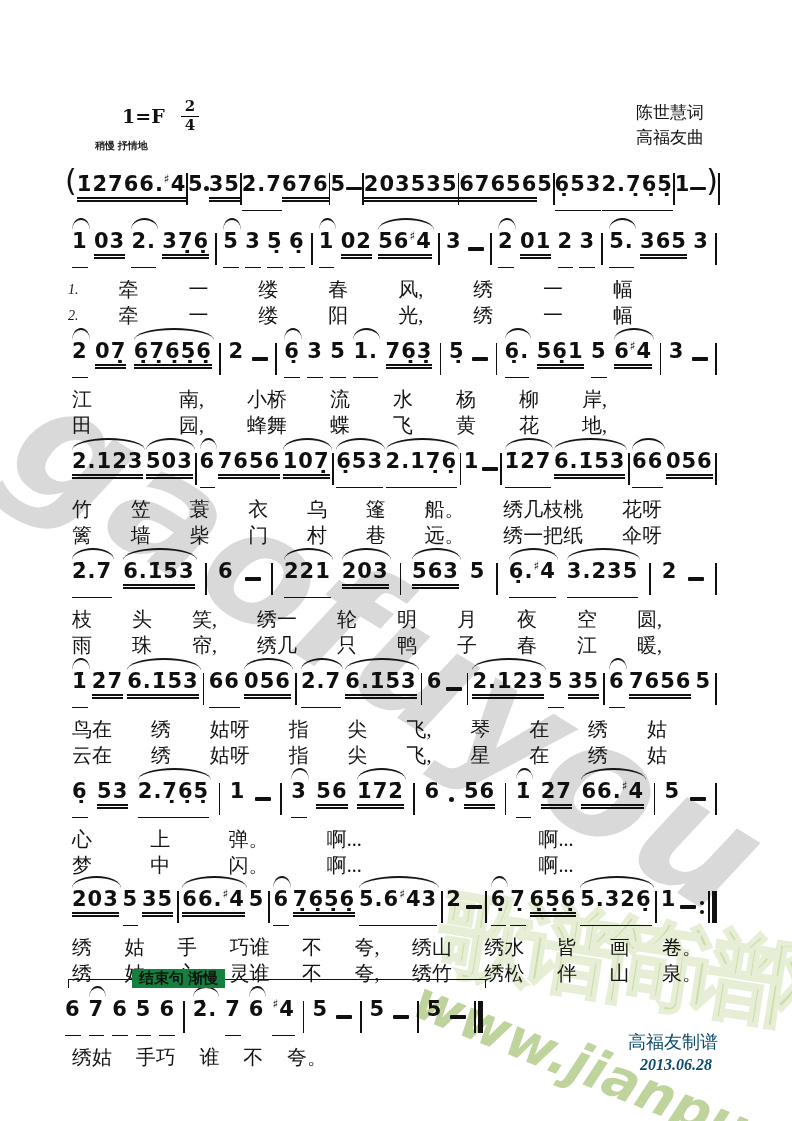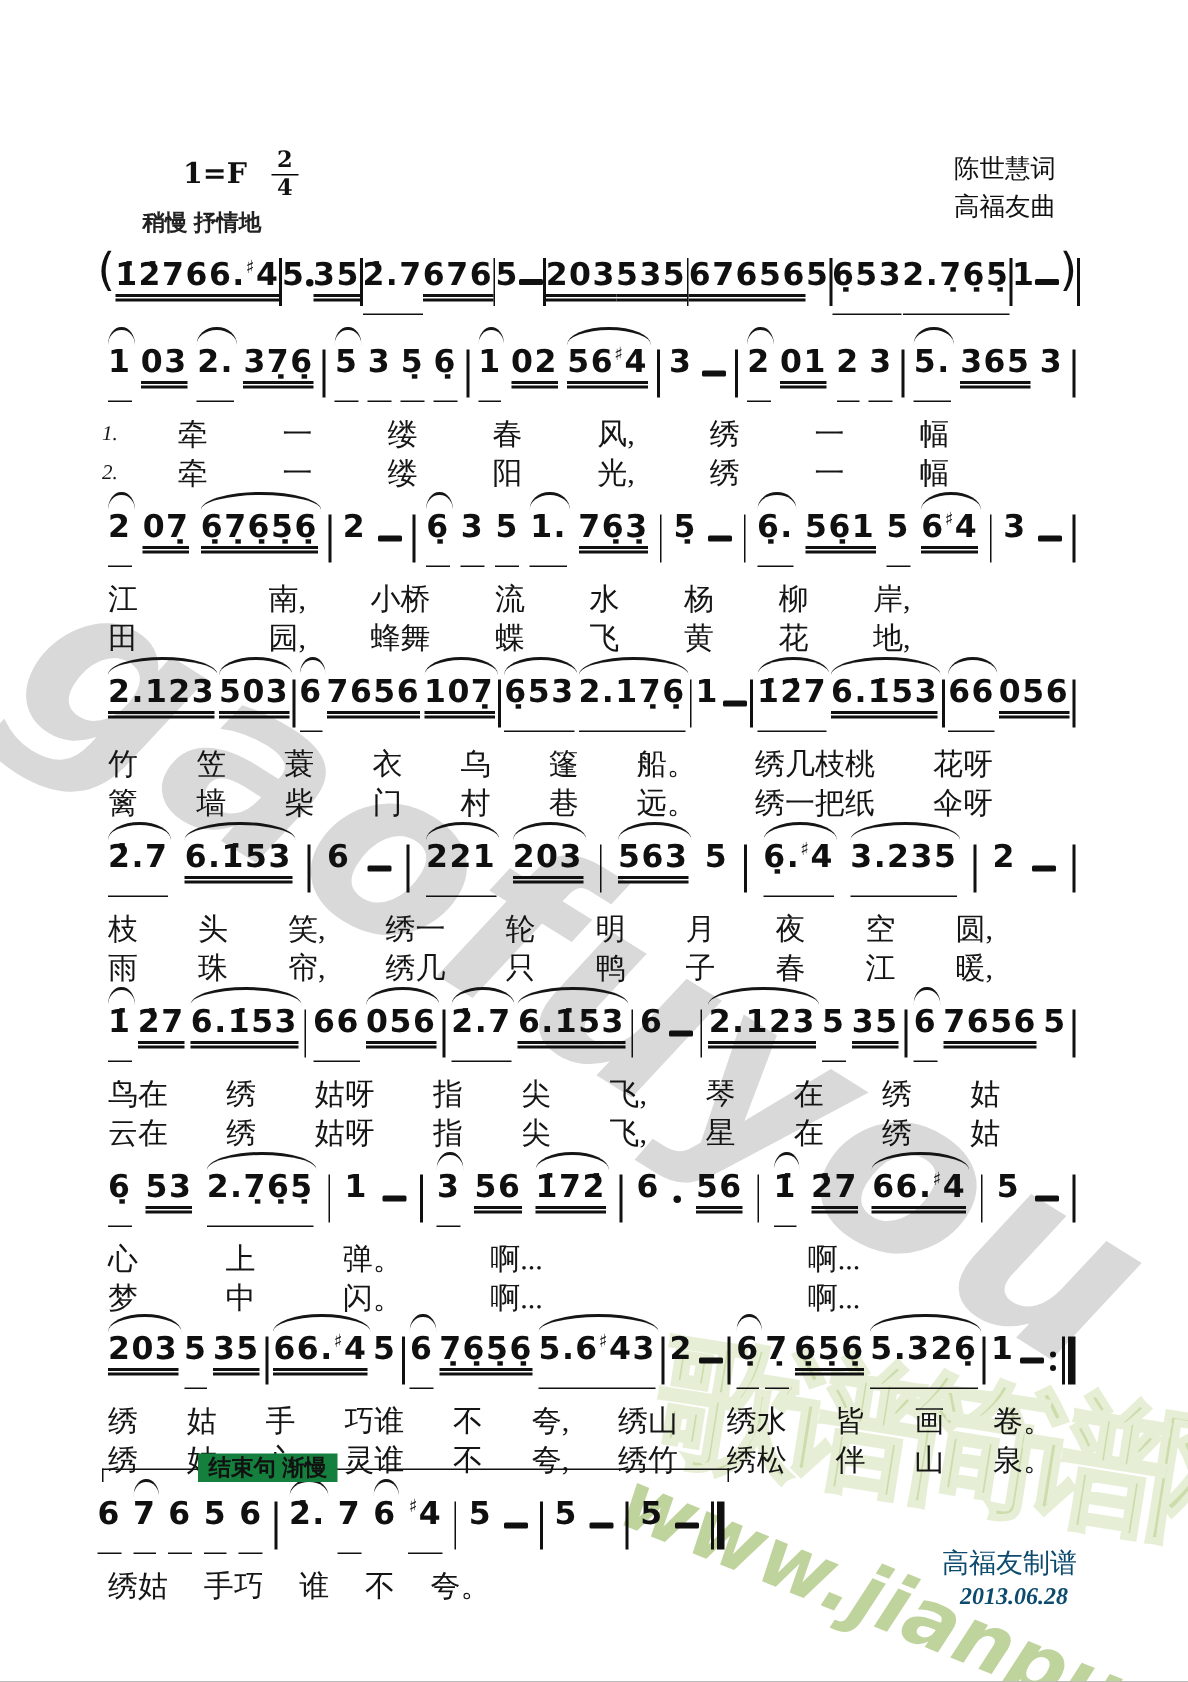--- a/index.html
+++ b/index.html
@@ -16,21 +16,21 @@
            font-family:"DejaVu Sans",sans-serif;font-weight:900;font-size:96px;
            letter-spacing:-14px;color:#ccdcab;-webkit-text-stroke:2px #e6efd6;white-space:nowrap;}
   
   .title{position:absolute;top:42px;left:0;right:0;text-align:center;white-space:pre;
          font-family:"Liberation Serif",serif;font-size:40px;color:#000;}
   .keytime{position:absolute;left:94px;top:99px;display:flex;align-items:center;gap:16px;
            font-family:"DejaVu Serif",serif;font-weight:bold;font-size:19px;margin-left:28px;}
   .ts{display:flex;flex-direction:column;align-items:center;font-size:15px;line-height:1.05;}
   .ts-num{border-bottom:1.8px solid #000;padding:0 4px 1px;}
   .ts-den{padding-top:1px;}
-  .tempo{position:absolute;left:95px;top:139px;font-size:15px;font-weight:bold;color:#222;}
+  .tempo{position:absolute;left:95px;top:139px;font-size:10px;font-weight:bold;color:#222;}
   .credits{position:absolute;right:88px;top:101px;font-size:17px;line-height:1.45;
            font-family:"Liberation Serif",serif;}
   
   .notes{position:absolute;display:flex;justify-content:space-between;align-items:baseline;
          padding-top:12px;font-family:"DejaVu Sans",sans-serif;font-weight:bold;
          font-size:21px;color:#101010;}
   .grp{position:relative;line-height:1.1;letter-spacing:1px;white-space:nowrap;}
   .u1{border-bottom:1.8px solid #101010;padding-bottom:14px;}
   .u2{border-bottom:5px double #101010;padding-bottom:1px;}
   .slur::before{content:"";position:absolute;left:0;right:-2px;top:-12px;height:10px;

